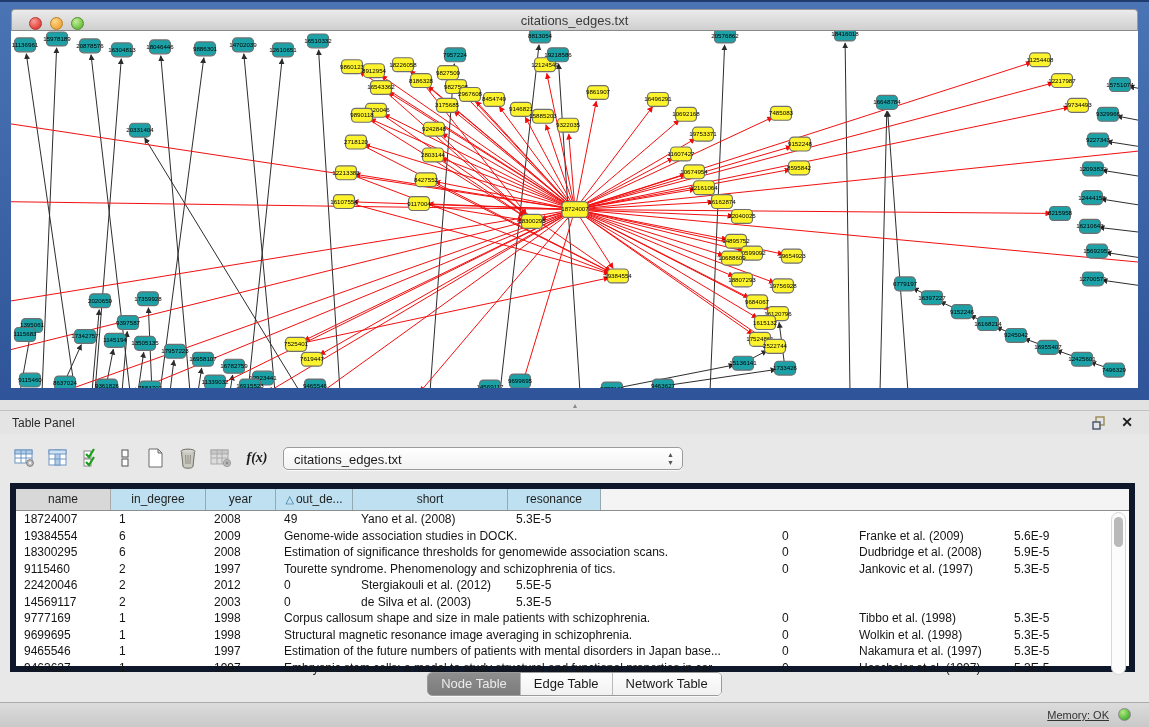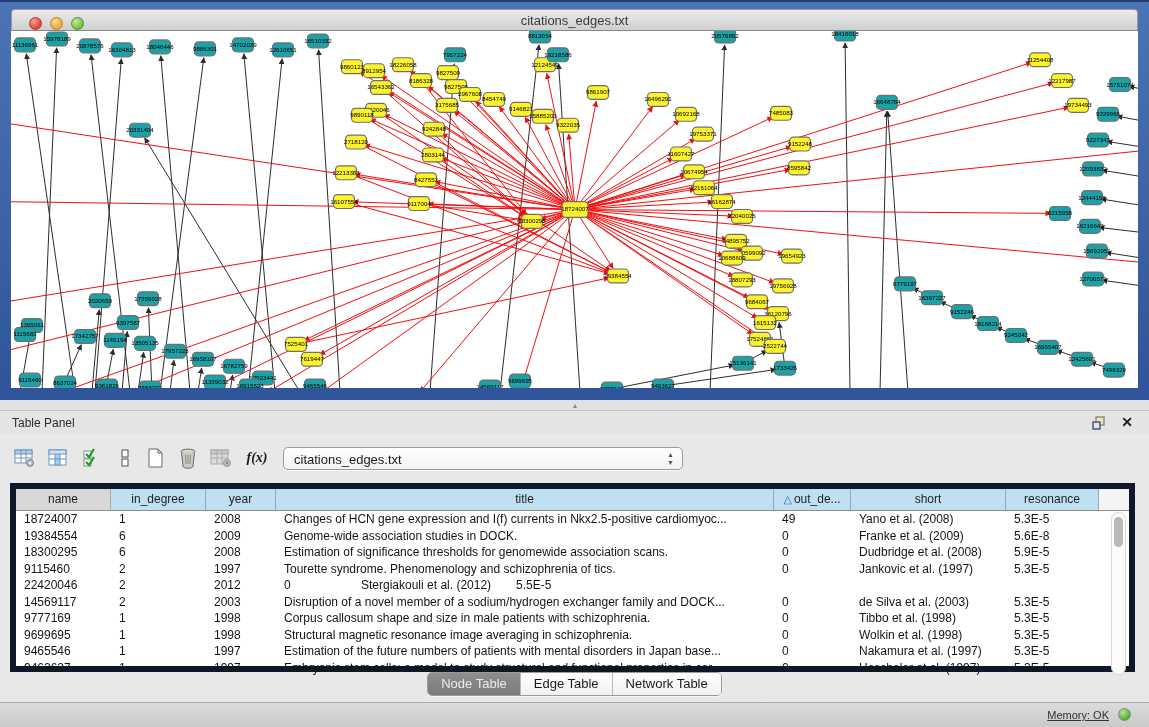--- a/index.html
+++ b/index.html
@@ -746,44 +746,42 @@
       <span id="dropdown-value">citations_edges.txt</span>
       <span id="dropdown-stepper">▲<br>▼</span>
     </div>
   </div>
 
   <div id="table-box">
     <div id="thead">
         <div class="th gray" style="width: 95px;">name</div>
         <div class="th" style="width: 95px;">in_degree</div>
         <div class="th" style="width: 70px;">year</div>
-        <div class="th" style="width: 498px;">title</div>
         <div class="th" style="width: 77px;"><span class="sort-arrow">△</span>out_de...</div>
         <div class="th" style="width: 155px;">short</div>
         <div class="th" style="width: 93px;">resonance</div>
         <div class="th filler"></div>
       </div>
     <div id="tbody">
         <div class="tr">
           <div class="td" style="width: 95px;">18724007</div>
           <div class="td" style="width: 95px;">1</div>
           <div class="td" style="width: 70px;">2008</div>
-          <div class="td" style="width: 498px;">Changes of HCN gene expression and I(f) currents in Nkx2.5-positive cardiomyoc...</div>
           <div class="td" style="width: 77px;">49</div>
           <div class="td" style="width: 155px;">Yano et al. (2008)</div>
           <div class="td" style="width: 93px;">5.3E-5</div>
         </div>
         <div class="tr">
           <div class="td" style="width: 95px;">19384554</div>
           <div class="td" style="width: 95px;">6</div>
           <div class="td" style="width: 70px;">2009</div>
           <div class="td" style="width: 498px;">Genome-wide association studies in DOCK.</div>
           <div class="td" style="width: 77px;">0</div>
           <div class="td" style="width: 155px;">Franke et al. (2009)</div>
-          <div class="td" style="width: 93px;">5.6E-8</div>
+          <div class="td" style="width: 93px;">5.6E-9</div>
         </div>
         <div class="tr">
           <div class="td" style="width: 95px;">18300295</div>
           <div class="td" style="width: 95px;">6</div>
           <div class="td" style="width: 70px;">2008</div>
           <div class="td" style="width: 498px;">Estimation of significance thresholds for genomewide association scans.</div>
           <div class="td" style="width: 77px;">0</div>
           <div class="td" style="width: 155px;">Dudbridge et al. (2008)</div>
           <div class="td" style="width: 93px;">5.9E-5</div>
         </div>
@@ -801,21 +799,20 @@
           <div class="td" style="width: 95px;">2</div>
           <div class="td" style="width: 70px;">2012</div>
           <div class="td" style="width: 77px;">0</div>
           <div class="td" style="width: 155px;">Stergiakouli et al. (2012)</div>
           <div class="td" style="width: 93px;">5.5E-5</div>
         </div>
         <div class="tr">
           <div class="td" style="width: 95px;">14569117</div>
           <div class="td" style="width: 95px;">2</div>
           <div class="td" style="width: 70px;">2003</div>
-          <div class="td" style="width: 498px;">Disruption of a novel member of a sodium/hydrogen exchanger family and DOCK...</div>
           <div class="td" style="width: 77px;">0</div>
           <div class="td" style="width: 155px;">de Silva et al. (2003)</div>
           <div class="td" style="width: 93px;">5.3E-5</div>
         </div>
         <div class="tr">
           <div class="td" style="width: 95px;">9777169</div>
           <div class="td" style="width: 95px;">1</div>
           <div class="td" style="width: 70px;">1998</div>
           <div class="td" style="width: 498px;">Corpus callosum shape and size in male patients with schizophrenia.</div>
           <div class="td" style="width: 77px;">0</div>

